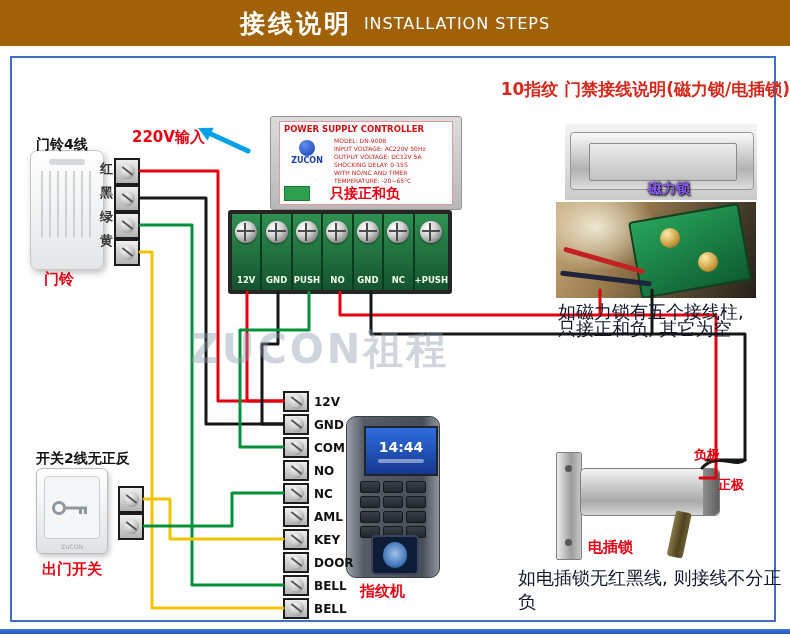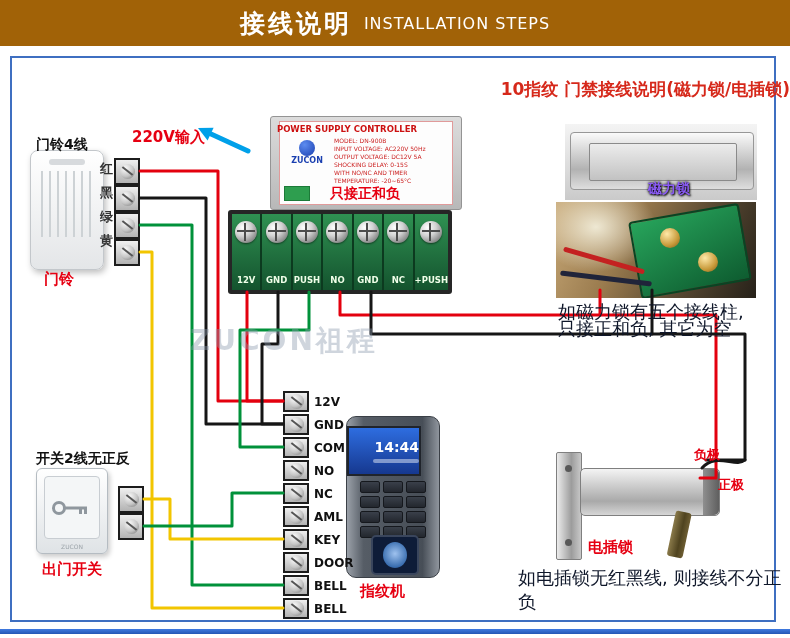--- a/index.html
+++ b/index.html
@@ -7,42 +7,42 @@
   .page{position:relative;width:790px;height:638px;background:#fff;overflow:hidden;}
 
   
   .header{position:absolute;left:0;top:0;width:790px;height:46px;background:#a16207;display:flex;align-items:center;justify-content:center;gap:12px;z-index:3;}
   .header-cn{color:#fff;font-size:25px;font-weight:bold;letter-spacing:3px;}
   .header-en{color:#fff;font-size:16px;letter-spacing:1px;}
 
   .main-box{position:absolute;left:10px;top:56px;width:766px;height:566px;border:2px solid #3f6fc1;box-sizing:border-box;z-index:1;}
   .bottom-bar{position:absolute;left:0;top:629px;width:790px;height:5px;background:linear-gradient(180deg,#3f7ae0,#2456b4);z-index:3;}
   .diagram-title{position:absolute;left:0;top:78px;width:790px;text-align:right;color:#d6281a;font-size:17px;font-weight:bold;z-index:9;}
-  .watermark{position:absolute;left:190px;top:322px;font-size:28px;font-weight:bold;color:rgba(140,155,175,.42);letter-spacing:3px;z-index:8;}
+  .watermark{position:absolute;left:190px;top:322px;font-size:40px;font-weight:bold;color:rgba(140,155,175,.42);letter-spacing:3px;z-index:8;}
 
   .red-label{position:absolute;color:#e60012;font-weight:bold;z-index:9;}
   .blk-label{position:absolute;color:#111;font-weight:bold;z-index:9;}
   .note{position:absolute;color:#0f172a;font-size:18px;z-index:9;}
 
   
   .term-col{position:absolute;display:flex;flex-direction:column;z-index:6;}
   .screw-cell{width:26px;height:27px;box-sizing:border-box;border:2px solid #1c1c1c;background:linear-gradient(180deg,#efefef,#b3b3b3);display:flex;align-items:center;justify-content:center;}
   .screw{width:15px;height:15px;border-radius:50%;background:radial-gradient(circle at 35% 30%,#fcfcfc,#c5c5c5 55%,#6e6e6e);position:relative;}
   .screw::after{content:"";position:absolute;left:1px;right:1px;top:6px;height:2px;background:#555;transform:rotate(38deg);}
 
   
   .doorbell{position:absolute;left:30px;top:150px;width:72px;height:118px;border-radius:8px;background:linear-gradient(180deg,#ffffff,#e4e6e8);border:1px solid #c3c7cb;box-shadow:2px 3px 6px rgba(0,0,0,.25);z-index:2;}
   .bell-grille{position:absolute;left:10px;top:20px;width:52px;height:66px;background:repeating-linear-gradient(90deg,#cdd2d5 0 2px,transparent 2px 8px);}
   .bell-slot{position:absolute;left:18px;top:8px;width:36px;height:6px;border-radius:3px;background:#d7dadd;}
   .wire-colors{position:absolute;left:100px;top:160px;display:flex;flex-direction:column;gap:6px;font-size:13px;color:#333;font-weight:bold;z-index:9;}
 
   
   .psu-outer{position:absolute;left:270px;top:116px;width:190px;height:92px;background:linear-gradient(180deg,#dcdcdc,#b8b8b8);border:1px solid #949494;border-radius:3px;z-index:2;}
   .psu-face{position:absolute;left:279px;top:121px;width:172px;height:82px;background:#fdfdfd;border:1px solid #e09a9a;z-index:3;}
-  .psu-title{position:absolute;left:273px;top:124px;width:148px;text-align:center;color:#cc1111;font-size:8.5px;font-weight:bold;z-index:4;}
+  .psu-title{position:absolute;left:280px;top:124px;width:148px;text-align:center;color:#cc1111;font-size:8.5px;font-weight:bold;z-index:4;}
   .psu-logo{position:absolute;left:287px;top:140px;width:40px;text-align:center;z-index:4;}
   .psu-logo-circle{width:16px;height:16px;margin:0 auto;border-radius:50%;background:radial-gradient(circle at 35% 30%,#5d8cf0,#1a3fb0);}
   .psu-brand{color:#1a3fb0;font-size:8px;font-weight:bold;}
   .psu-specs{position:absolute;left:334px;top:137px;width:112px;color:#cc2222;font-size:6px;line-height:8px;z-index:4;}
   .psu-tag{position:absolute;left:284px;top:186px;width:24px;height:13px;background:#2e9e4f;border:1px solid #1c7a38;z-index:4;}
   .psu-label{position:absolute;left:279px;top:185px;width:172px;text-align:center;color:#e60012;font-size:14px;font-weight:bold;z-index:9;}
 
   
   .psu-backing{position:absolute;left:228px;top:210px;width:224px;height:84px;background:#262626;border-radius:3px;z-index:4;}
   .psu-strip{position:absolute;left:232px;top:214px;width:216px;height:76px;display:flex;z-index:6;}
@@ -68,21 +68,21 @@
   .closeup-wire-dark{position:absolute;left:4px;top:74px;width:92px;height:5px;background:#20243a;transform:rotate(7deg);border-radius:3px;}
 
   
   .ct-list{position:absolute;left:283px;top:390px;display:flex;flex-direction:column;z-index:6;}
   .ct-row{display:flex;align-items:center;height:23px;}
   .ct-row .screw-cell{width:26px;height:21px;}
   .ct-label{margin-left:5px;font-size:12px;font-weight:bold;color:#111;}
 
   
   .fp-body{position:absolute;left:346px;top:416px;width:92px;height:160px;border-radius:10px;background:linear-gradient(90deg,#9aa0a8,#565d66 18%,#474e57 82%,#8f959d);border:1px solid #3a3f46;z-index:2;}
-  .fp-screen{position:absolute;left:0;top:9px;width:70px;height:46px;background:linear-gradient(180deg,#2e6de0,#16388f);border:2px solid #20242b;display:flex;flex-direction:column;align-items:flex-end;justify-content:center;}
+  .fp-screen{position:absolute;left:17px;top:9px;width:70px;height:46px;background:linear-gradient(180deg,#2e6de0,#16388f);border:2px solid #20242b;display:flex;flex-direction:column;align-items:center;justify-content:center;}
   .fp-time{color:#fff;font-size:14px;font-weight:bold;}
   .fp-sub{width:46px;height:4px;margin-top:4px;background:rgba(255,255,255,.45);border-radius:2px;}
   .fp-keypad{position:absolute;left:13px;top:64px;width:66px;display:grid;grid-template-columns:repeat(3,1fr);gap:3px;}
   .key{height:10px;background:linear-gradient(#3a404a,#23272e);border:1px solid #15181d;border-radius:2px;}
   .fp-sensor{position:absolute;left:24px;top:118px;width:44px;height:36px;background:#0e1c38;border:2px solid #39455c;border-radius:5px;display:flex;align-items:center;justify-content:center;}
   .fp-oval{width:24px;height:26px;border-radius:50%;background:radial-gradient(circle at 50% 45%,#9fc2ef,#3a6eb0 70%,#15305e);}
 
   
   .exit-plate{position:absolute;left:36px;top:468px;width:70px;height:84px;border-radius:6px;background:linear-gradient(180deg,#ffffff,#dfe3e6);border:1px solid #b5bcc2;box-shadow:2px 3px 5px rgba(0,0,0,.2);z-index:2;}
   .exit-inner{position:absolute;left:7px;top:7px;right:7px;bottom:14px;border:1px solid #c8cdd2;border-radius:4px;background:#f4f6f7;display:flex;align-items:center;justify-content:center;}

